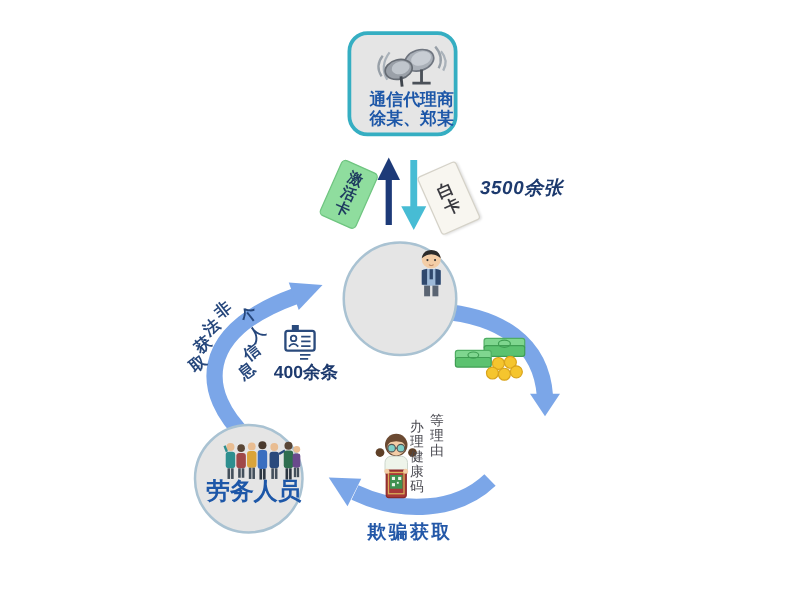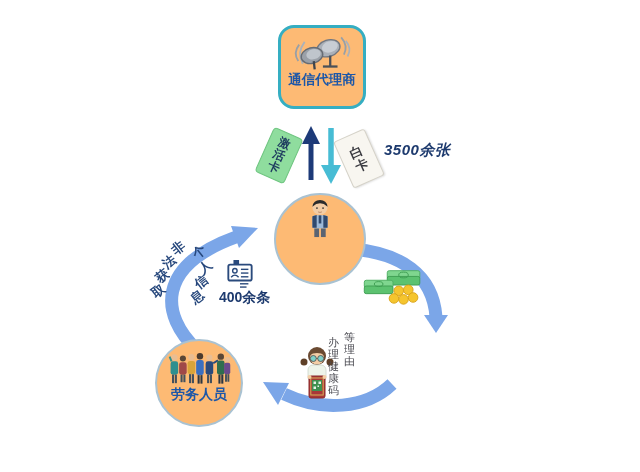--- a/index.html
+++ b/index.html
@@ -1,31 +1,31 @@
 <!DOCTYPE html>
 <html><head>
 <meta charset="utf-8">
 <style>
   html,body{margin:0;padding:0;background:#fff;}
   .canvas{position:relative;width:640px;height:472px;background:#ffffff;overflow:hidden;
           font-family:"Liberation Sans","DejaVu Sans",sans-serif;}
   .arrows{position:absolute;left:0;top:0;z-index:1;}
   
-  .node{position:absolute;background:#fdba74;box-sizing:border-box;text-align:center;z-index:3;}
+  .node{position:absolute;background:#e5e5e5;box-sizing:border-box;text-align:right;z-index:3;}
   .node .ntext{font-weight:bold;color:#1d57a8;line-height:16px;}
   #node-agent{left:278px;top:25px;width:88px;height:84px;border:3px solid #35aec2;border-radius:16px;}
   #node-agent .icon-wrap{margin-top:2px;height:42px;}
   #node-agent .ntext{font-size:13.5px;line-height:15px;}
   .circle{border-radius:50%;border:2px solid #a9c2d2;}
   #node-opener{left:274px;top:193px;width:92px;height:92px;}
   #node-opener .icon-wrap{margin-top:3px;height:42px;}
   #node-opener .ntext{font-size:14px;}
   #node-laborers{left:155px;top:339px;width:88px;height:88px;}
   #node-laborers .icon-wrap{margin-top:9px;height:36px;}
-  #node-laborers .ntext{font-size:14px;}
+  #node-laborers .ntext{font-size:19px;}
   #node-intermediary{left:392px;top:334px;width:88px;height:88px;}
   #node-intermediary .icon-wrap{margin-top:7px;height:38px;}
   #node-intermediary .ntext{font-size:12px;line-height:14px;}
   #node-intermediary .ntext.small{font-size:11.5px;letter-spacing:-0.5px;}
   
   .simcard{position:absolute;z-index:2;display:flex;align-items:center;justify-content:center;}
   #card-activation{left:263px;top:131px;width:30px;height:47px;background:#8fdd9e;border:1px solid #6fc580;
      border-radius:4px;transform:rotate(24deg);}
   #card-blank{left:342px;top:133px;width:32px;height:49px;background:#f8f6f0;border:1px solid #d5d2c8;
      border-radius:3px;transform:rotate(-24deg);box-shadow:1px 1px 2px rgba(0,0,0,.12);}
@@ -105,20 +105,21 @@
         <line x1="44" y1="28" x2="44" y2="40" stroke="#4a5058" stroke-width="2.5"></line>
         <line x1="36" y1="40" x2="52" y2="40" stroke="#4a5058" stroke-width="2.5"></line>
         <g transform="rotate(-14 24 28)">
           <ellipse cx="24" cy="28" rx="12" ry="8.5" fill="#9aa0a8" stroke="#666c74" stroke-width="1.5"></ellipse>
           <ellipse cx="26" cy="27" rx="8" ry="5.5" fill="#bfc5cc"></ellipse>
         </g>
         <line x1="26" y1="34" x2="27" y2="43" stroke="#3f454d" stroke-width="2.5"></line>
       </svg>
     </div>
     <div class="ntext">通信代理商</div>
+    <div class="ntext">徐某、郑某</div>
   </div>
 
   <div class="simcard" id="card-activation">
     <div class="card-text">
         <span>激</span>
         <span>活</span>
         <span>卡</span>
       </div>
   </div>
   <div class="simcard" id="card-blank">
@@ -273,14 +274,15 @@
       <span>健</span>
       <span>康</span>
       <span>码</span>
     </div>
   <div class="vcol" id="lbl-excuse2">
       <span>等</span>
       <span>理</span>
       <span>由</span>
     </div>
 
+  <div class="lbl" id="lbl-deceive">欺骗获取</div>
 
 </div>
 
 </body></html>

